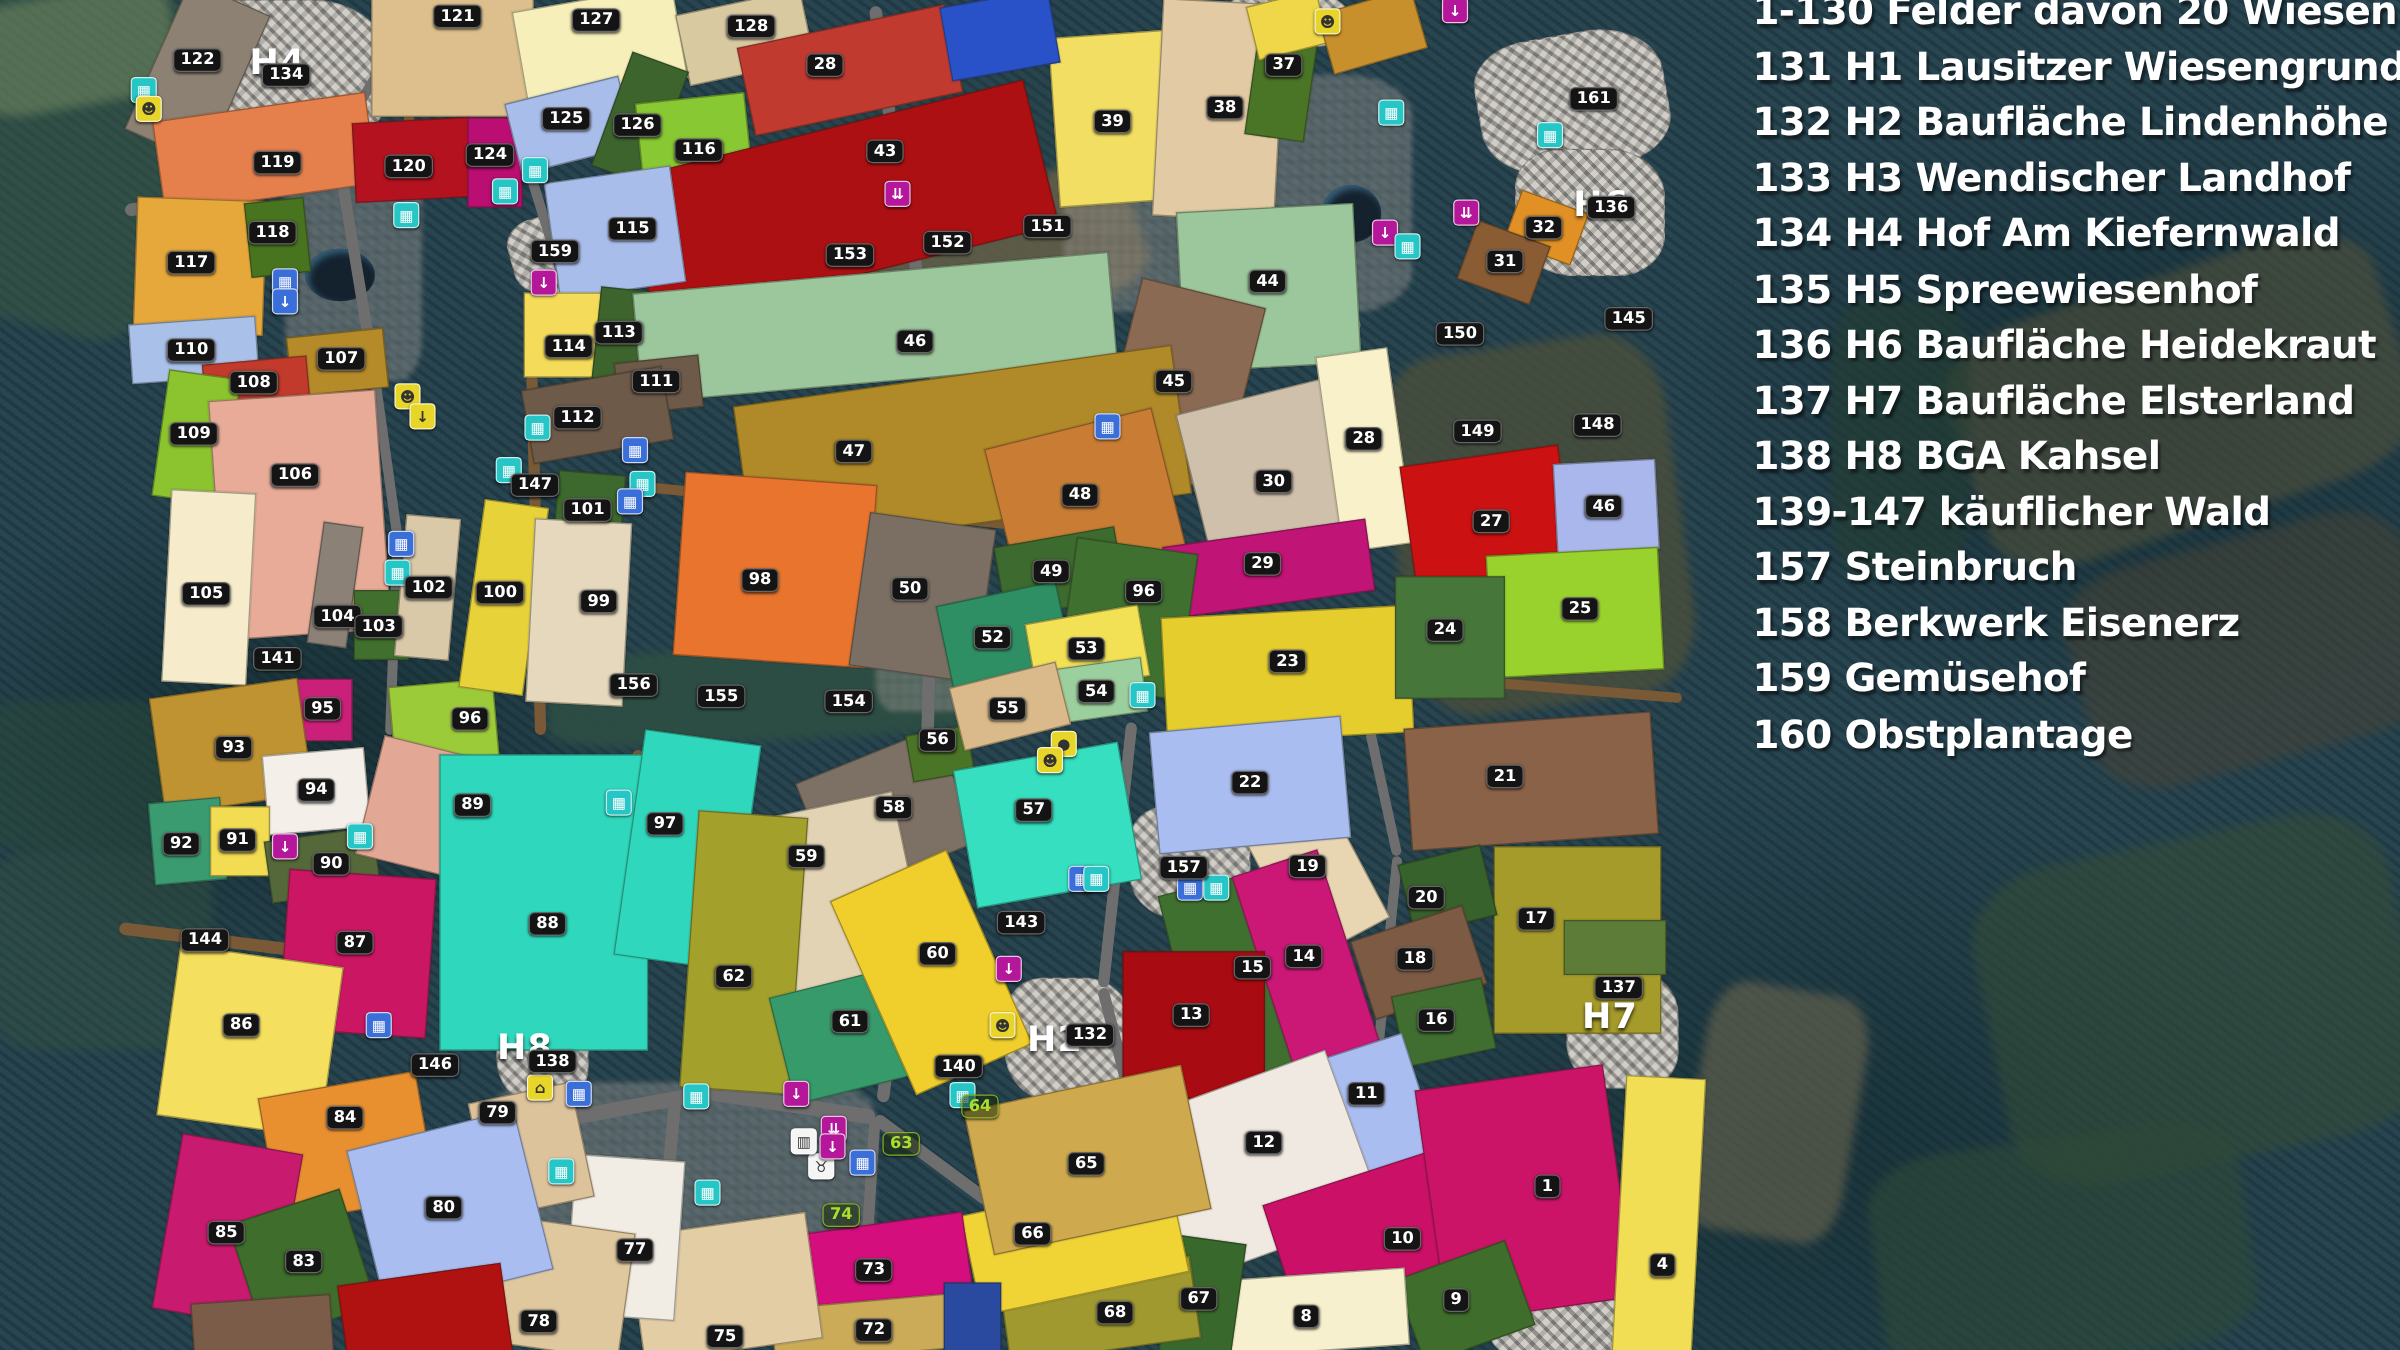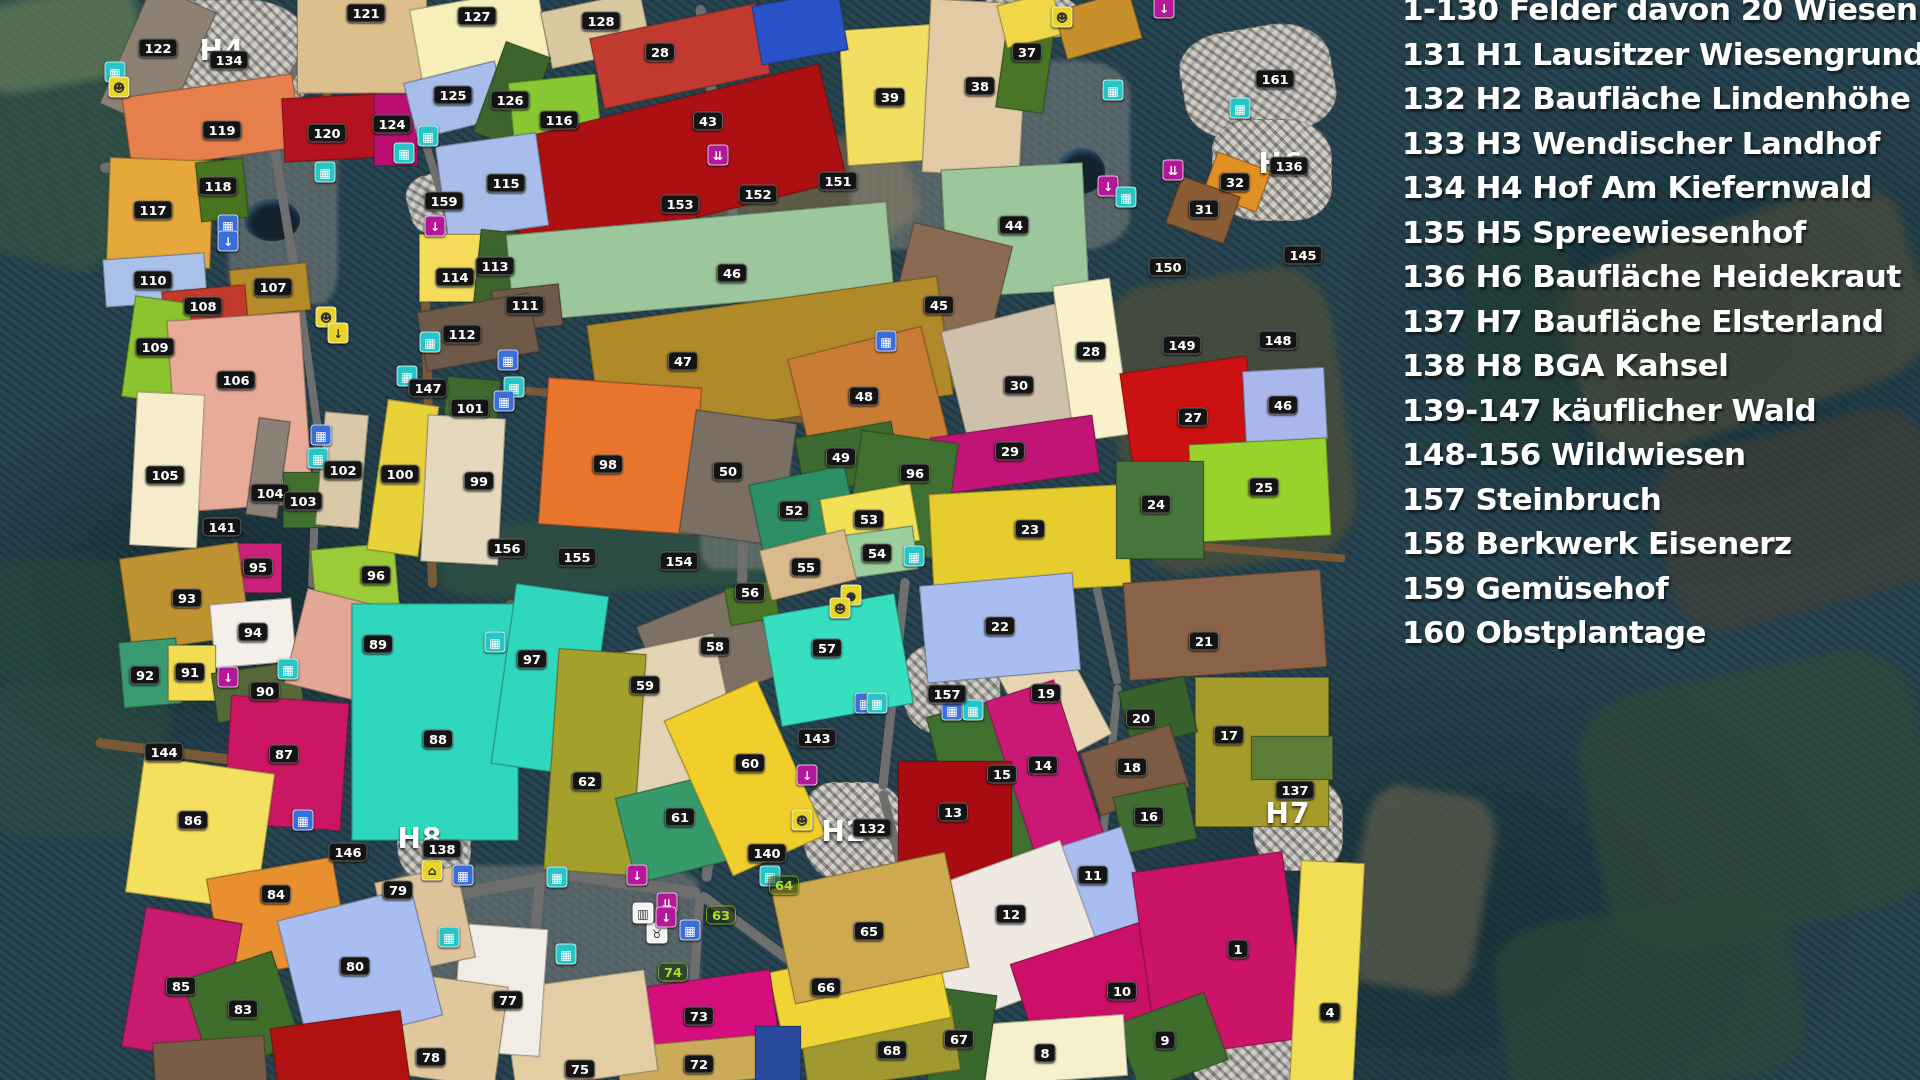--- a/index.html
+++ b/index.html
@@ -333,21 +333,21 @@
       <div class="tag" style="left: 915px; top: 473px;">96</div>
       <div class="tag" style="left: 794px; top: 510px;">52</div>
       <div class="tag" style="left: 869px; top: 519px;">53</div>
       <div class="tag" style="left: 877px; top: 553px;">54</div>
       <div class="tag" style="left: 806px; top: 567px;">55</div>
       <div class="tag" style="left: 1030px; top: 529px;">23</div>
       <div class="tag" style="left: 1193px; top: 417px;">27</div>
       <div class="tag" style="left: 1283px; top: 405px;">46</div>
       <div class="tag" style="left: 1264px; top: 487px;">25</div>
       <div class="tag" style="left: 1156px; top: 504px;">24</div>
-      <div class="tag" style="left: 1204px; top: 621px; margin-top: 20px;">21</div>
+      <div class="tag" style="left: 1204px; top: 621px;">21</div>
       <div class="tag" style="left: 1229px; top: 735px;">17</div>
       <div class="tag" style="left: 1141px; top: 718px;">20</div>
       <div class="tag" style="left: 1132px; top: 767px;">18</div>
       <div class="tag" style="left: 1149px; top: 816px;">16</div>
       <div class="tag" style="left: 1046px; top: 693px;">19</div>
       <div class="tag" style="left: 1000px; top: 626px;">22</div>
       <div class="tag" style="left: 827px; top: 648px;">57</div>
       <div class="tag" style="left: 1002px; top: 774px;">15</div>
       <div class="tag" style="left: 1043px; top: 765px;">14</div>
       <div class="tag" style="left: 953px; top: 812px;">13</div>
@@ -411,19 +411,18 @@
       <div class="legend-line">1-130 Felder davon 20 Wiesen</div>
       <div class="legend-line">131 H1 Lausitzer Wiesengrund</div>
       <div class="legend-line">132 H2 Baufläche Lindenhöhe</div>
       <div class="legend-line">133 H3 Wendischer Landhof</div>
       <div class="legend-line">134 H4 Hof Am Kiefernwald</div>
       <div class="legend-line">135 H5 Spreewiesenhof</div>
       <div class="legend-line">136 H6 Baufläche Heidekraut</div>
       <div class="legend-line">137 H7 Baufläche Elsterland</div>
       <div class="legend-line">138 H8 BGA Kahsel</div>
       <div class="legend-line">139-147 käuflicher Wald</div>
-      <div class="legend-line">148-156 Wildwiesen</div>
       <div class="legend-line">157 Steinbruch</div>
       <div class="legend-line">158 Berkwerk Eisenerz</div>
       <div class="legend-line">159 Gemüsehof</div>
       <div class="legend-line">160 Obstplantage</div>
     </div>
 </div>
 
 </body></html>

